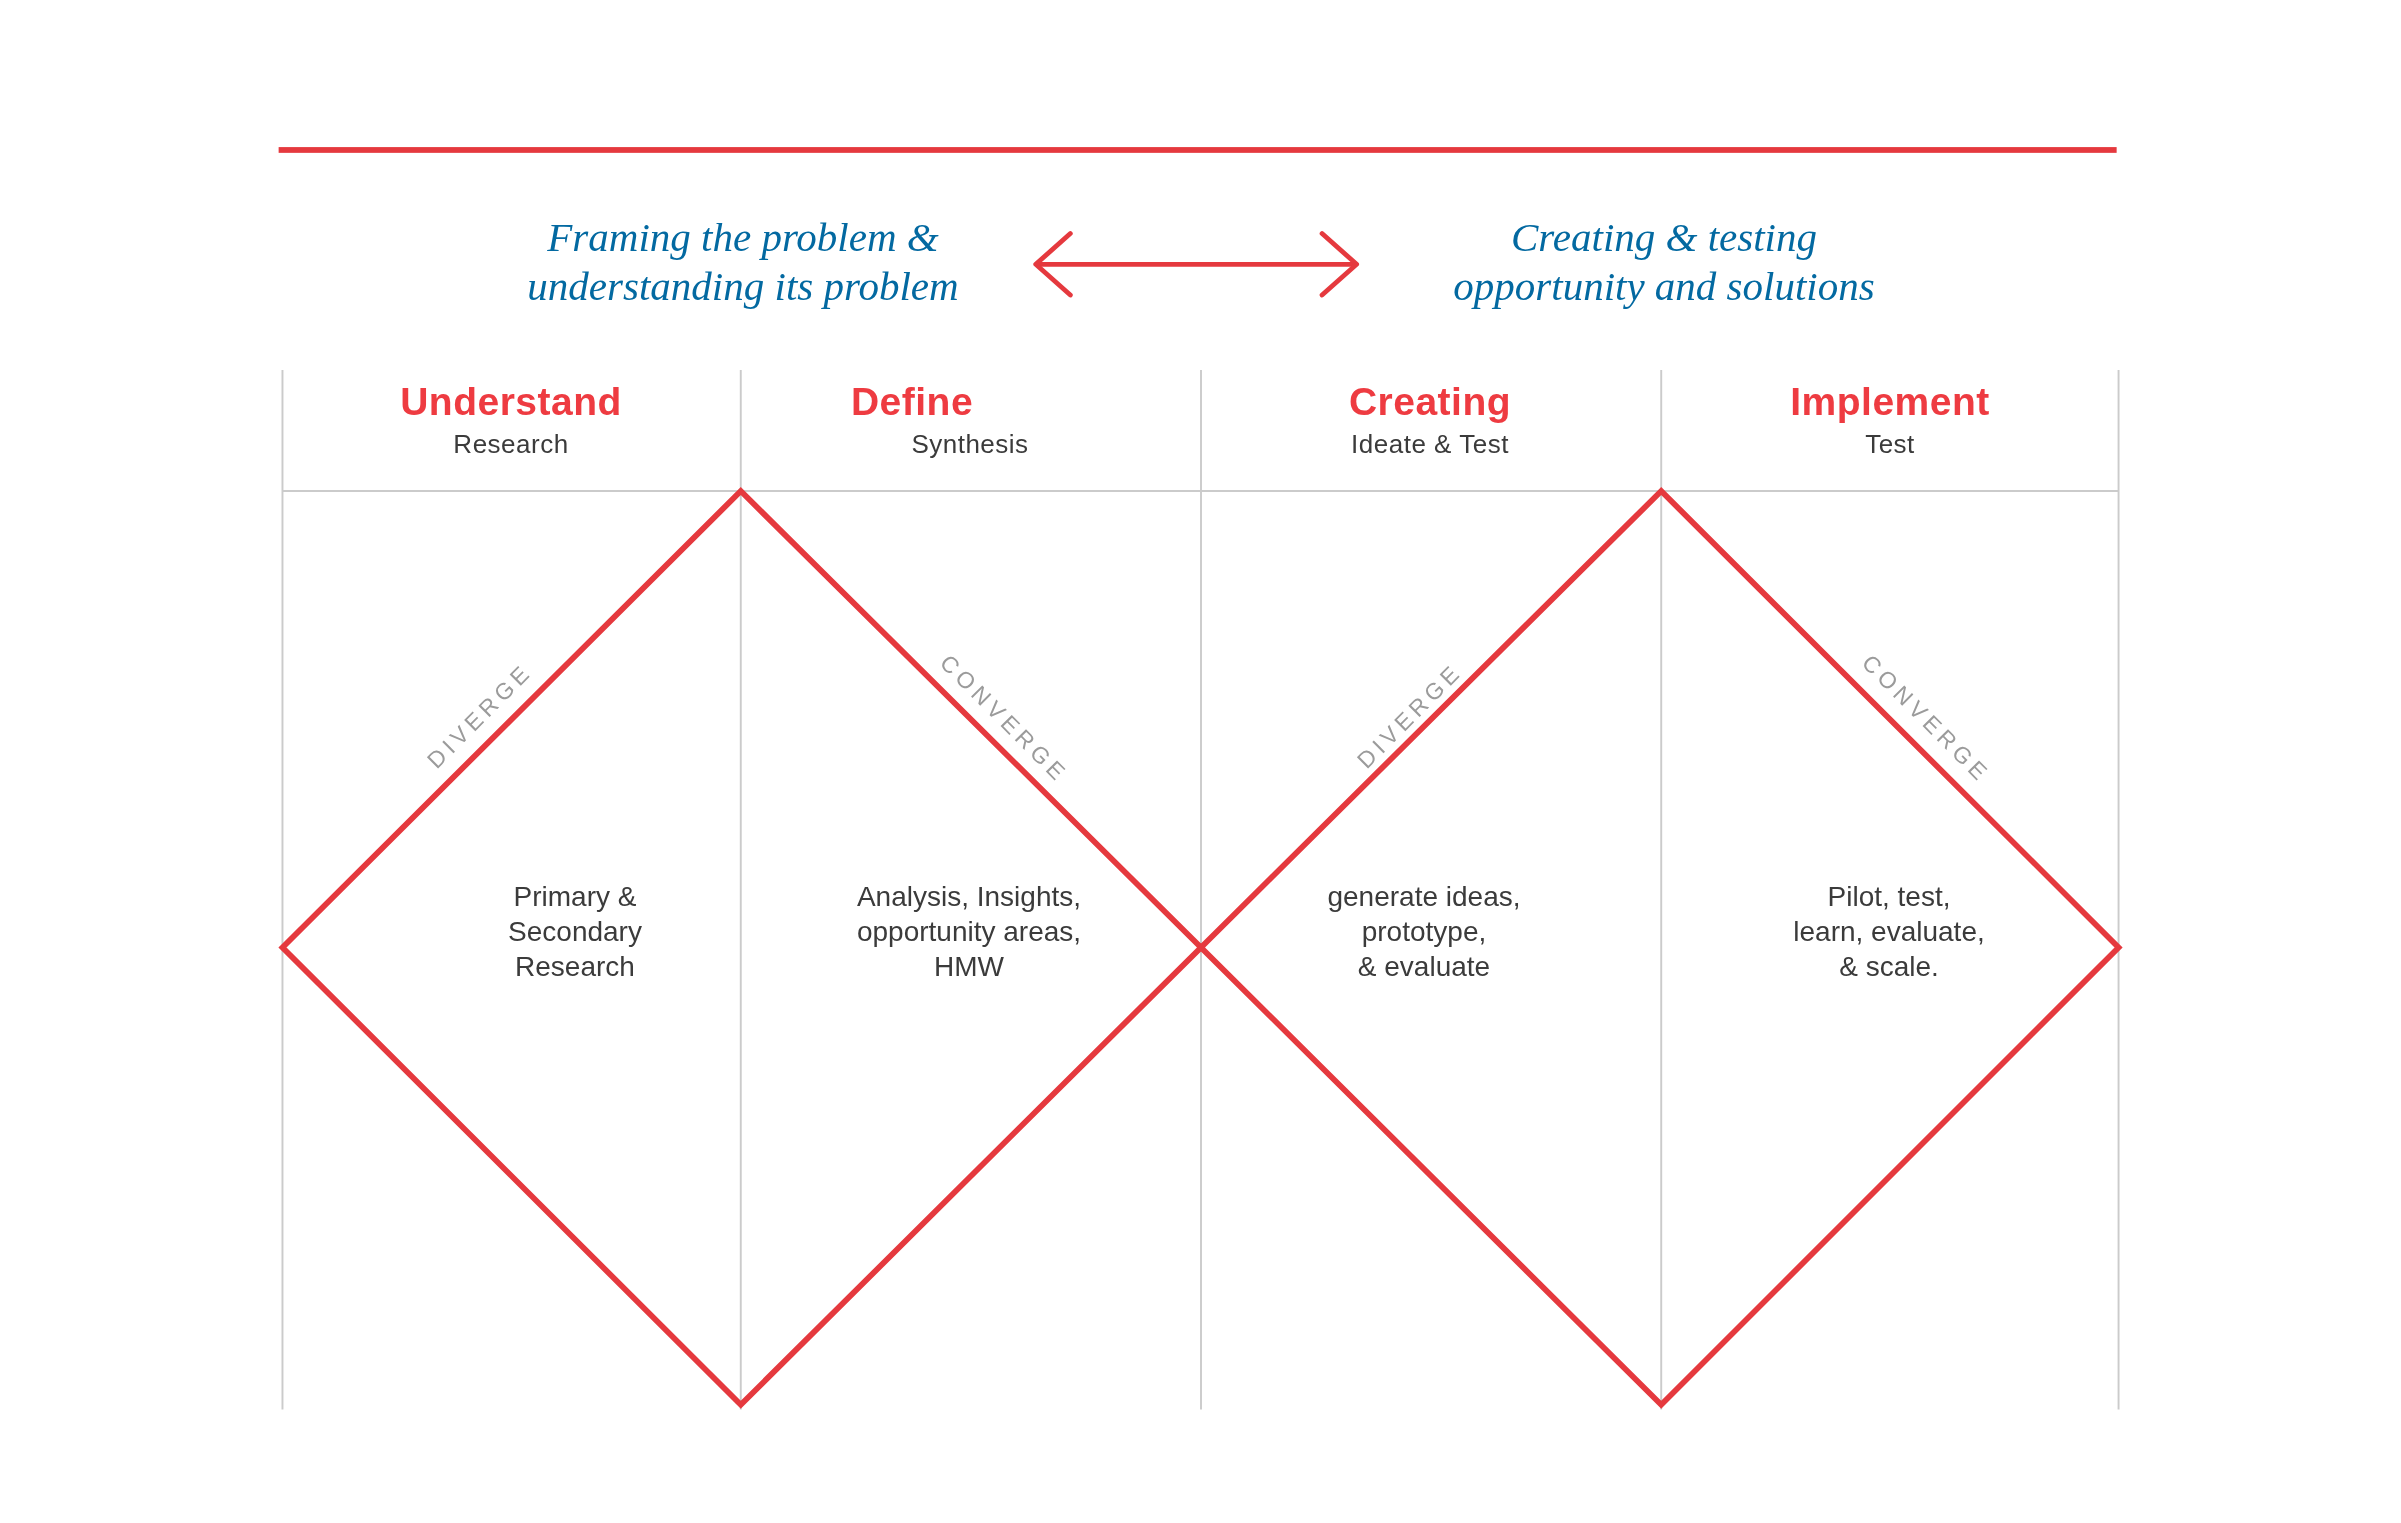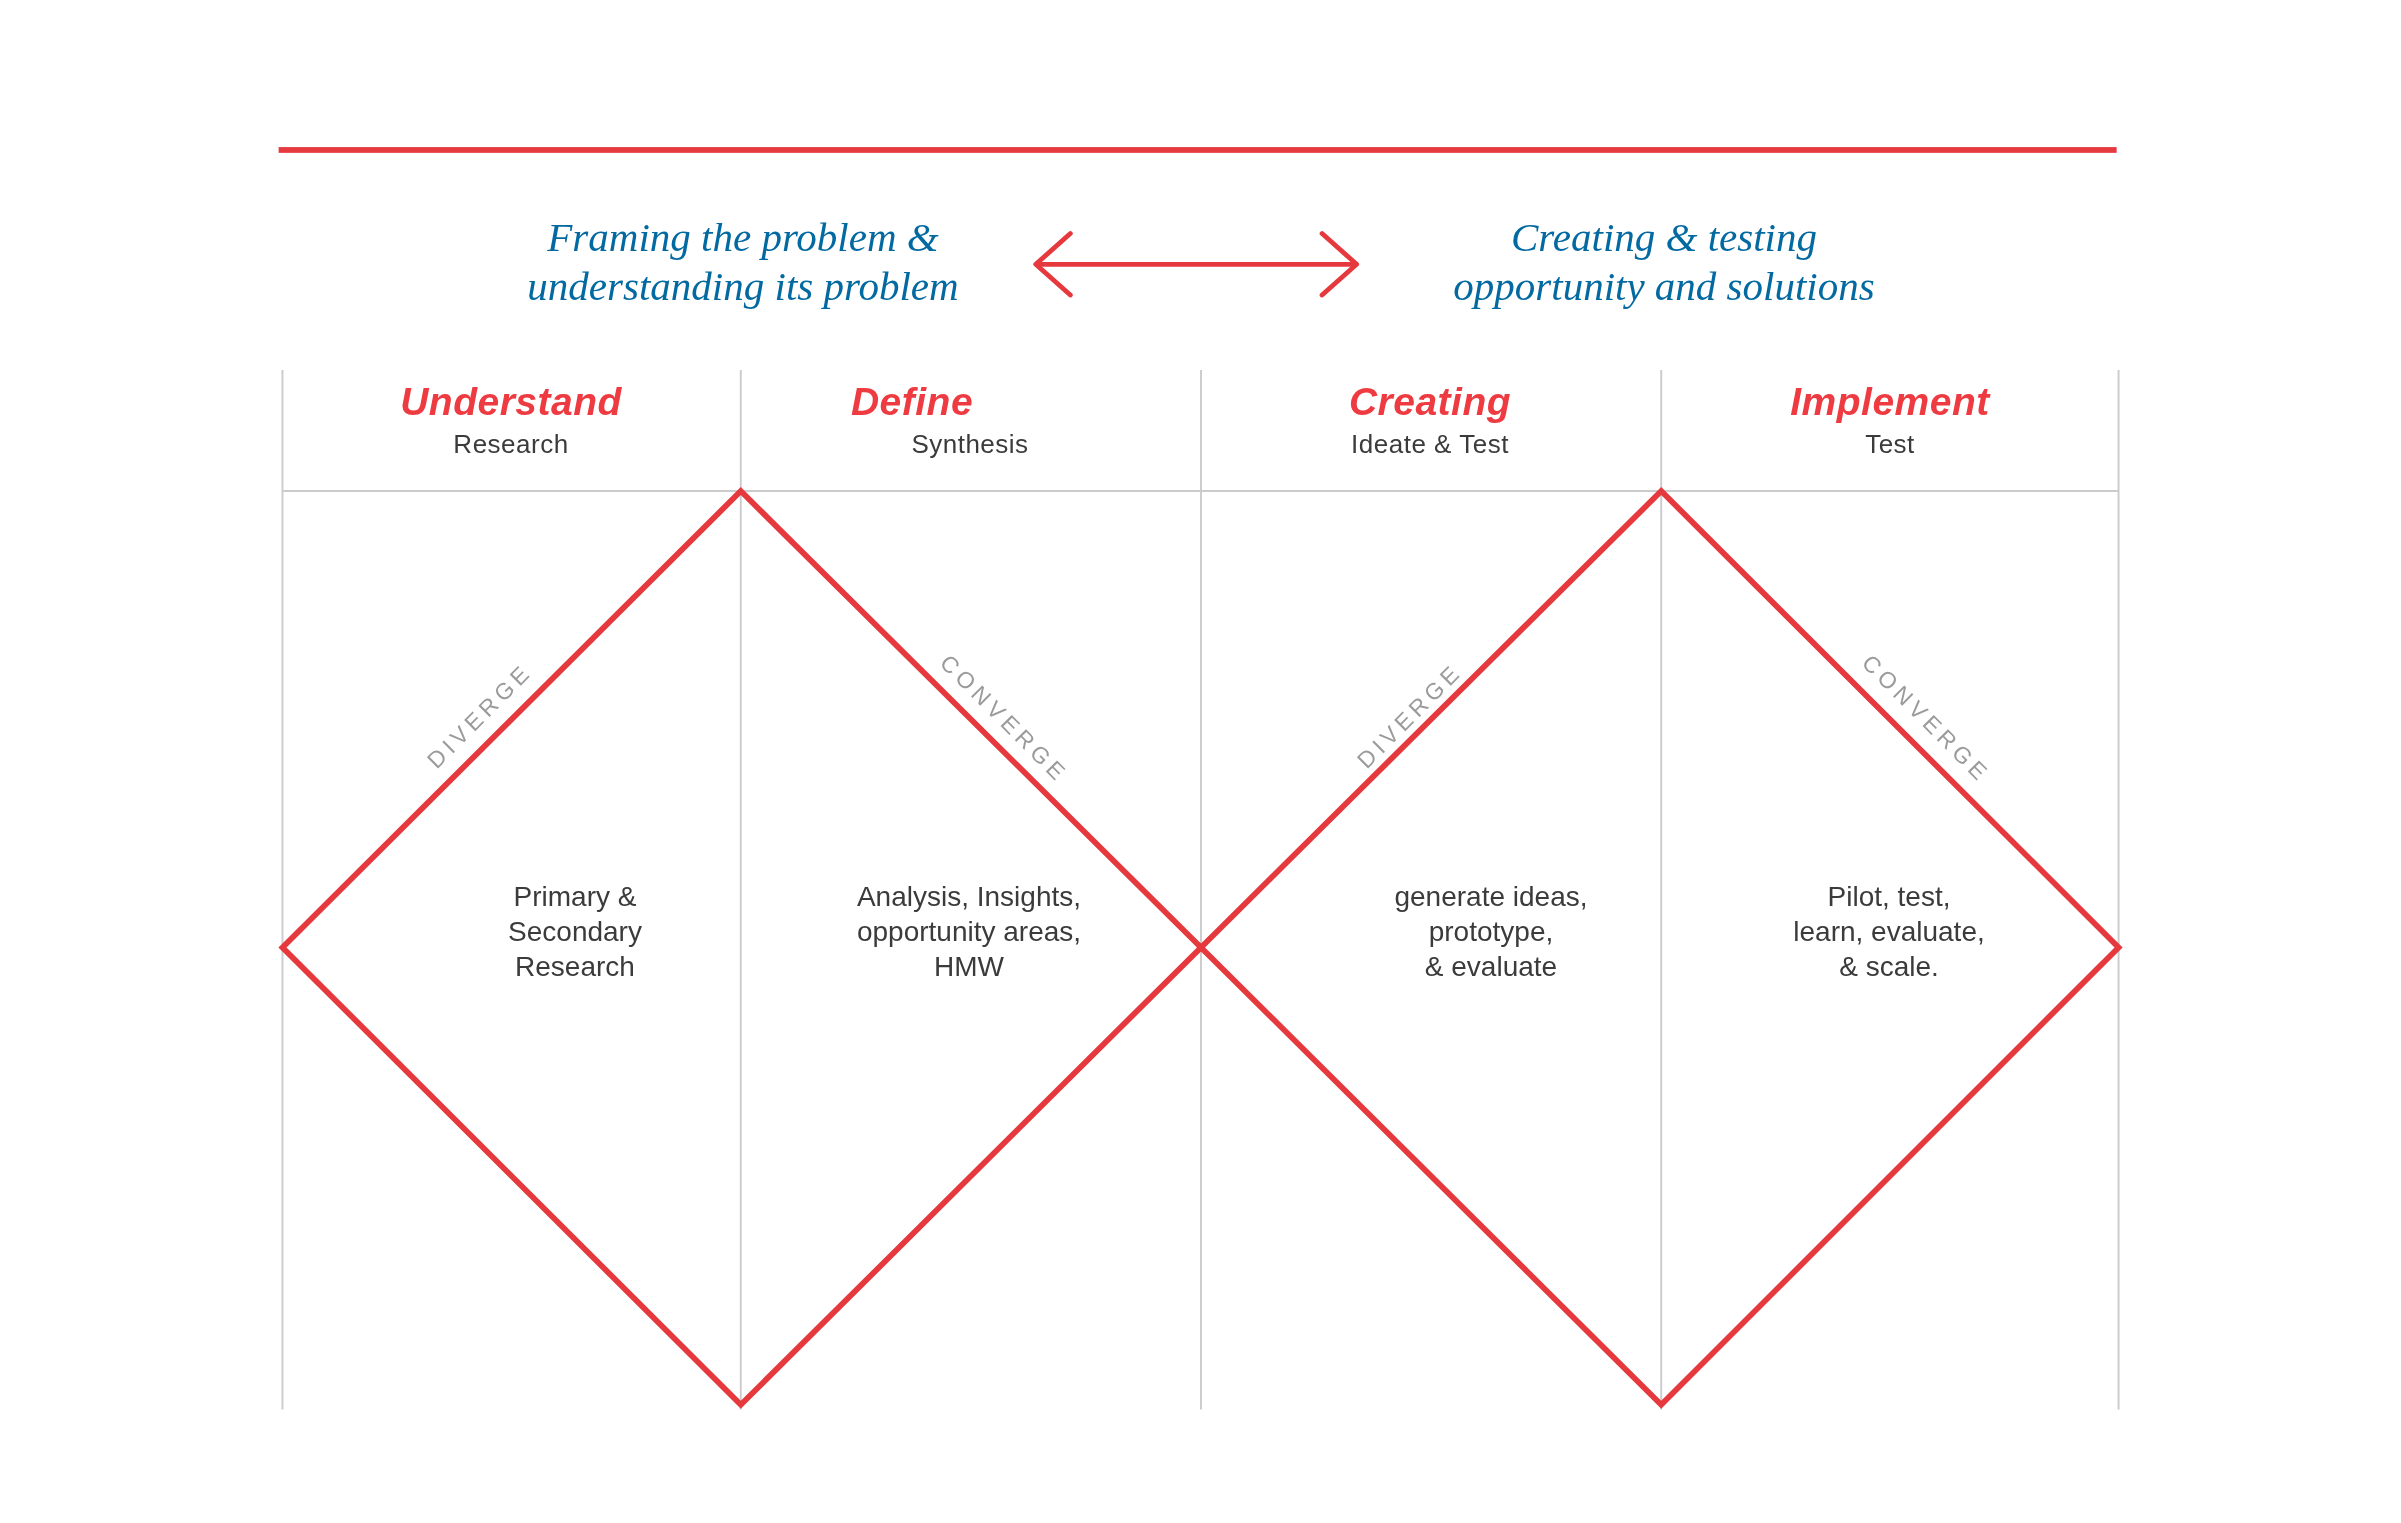--- a/index.html
+++ b/index.html
@@ -21,21 +21,20 @@
     transform:translate(-50%,-50%);
     white-space:nowrap;
   }
   .phase-title{
     transform:translateX(-50%);
     color:#ee3b41;
     font-weight:700;
     font-size:39px;
     letter-spacing:0.5px;
     white-space:nowrap;
-    font-style:italic;
   }
   .phase-subtitle{
     transform:translateX(-50%);
     color:#3b3b3b;
     font-size:26px;
     letter-spacing:0.5px;
     white-space:nowrap;
   }
   .note{
     transform:translate(-50%,-50%);
@@ -111,21 +110,21 @@
   <div class="abs stage-label cw" style="left:1004px;top:719px">CONVERGE</div>
   <div class="abs stage-label" style="left:1410px;top:716px">DIVERGE</div>
   <div class="abs stage-label cw" style="left:1926px;top:719px">CONVERGE</div>
 
   <div class="abs note" style="left:543px;top:931px">Primary &amp;
 Secondary
 Research</div>
   <div class="abs note" style="left:937px;top:931px">Analysis, Insights,
 opportunity areas,
 HMW</div>
-  <div class="abs note" style="left:1459px;top:931px">generate ideas,
+  <div class="abs note" style="left:1392px;top:931px">generate ideas,
 prototype,
 &amp; evaluate</div>
   <div class="abs note" style="left:1857px;top:931px">Pilot, test,
 learn, evaluate,
 &amp; scale.</div>
 
 </div>
 
 
 </body></html>

